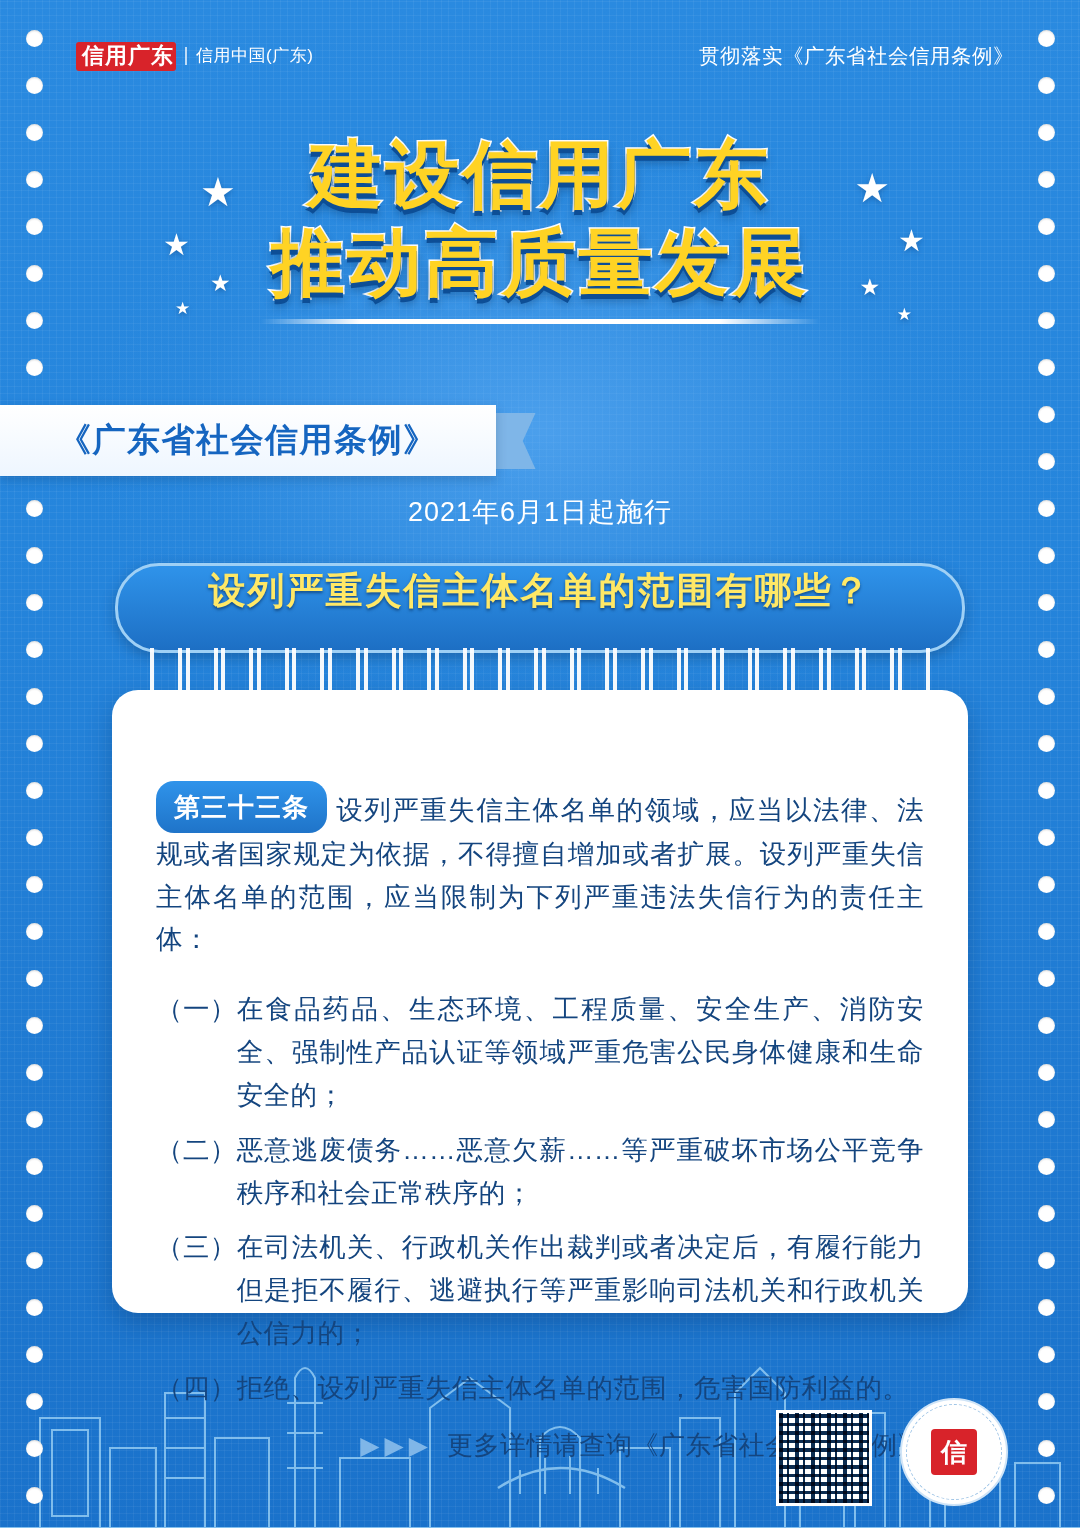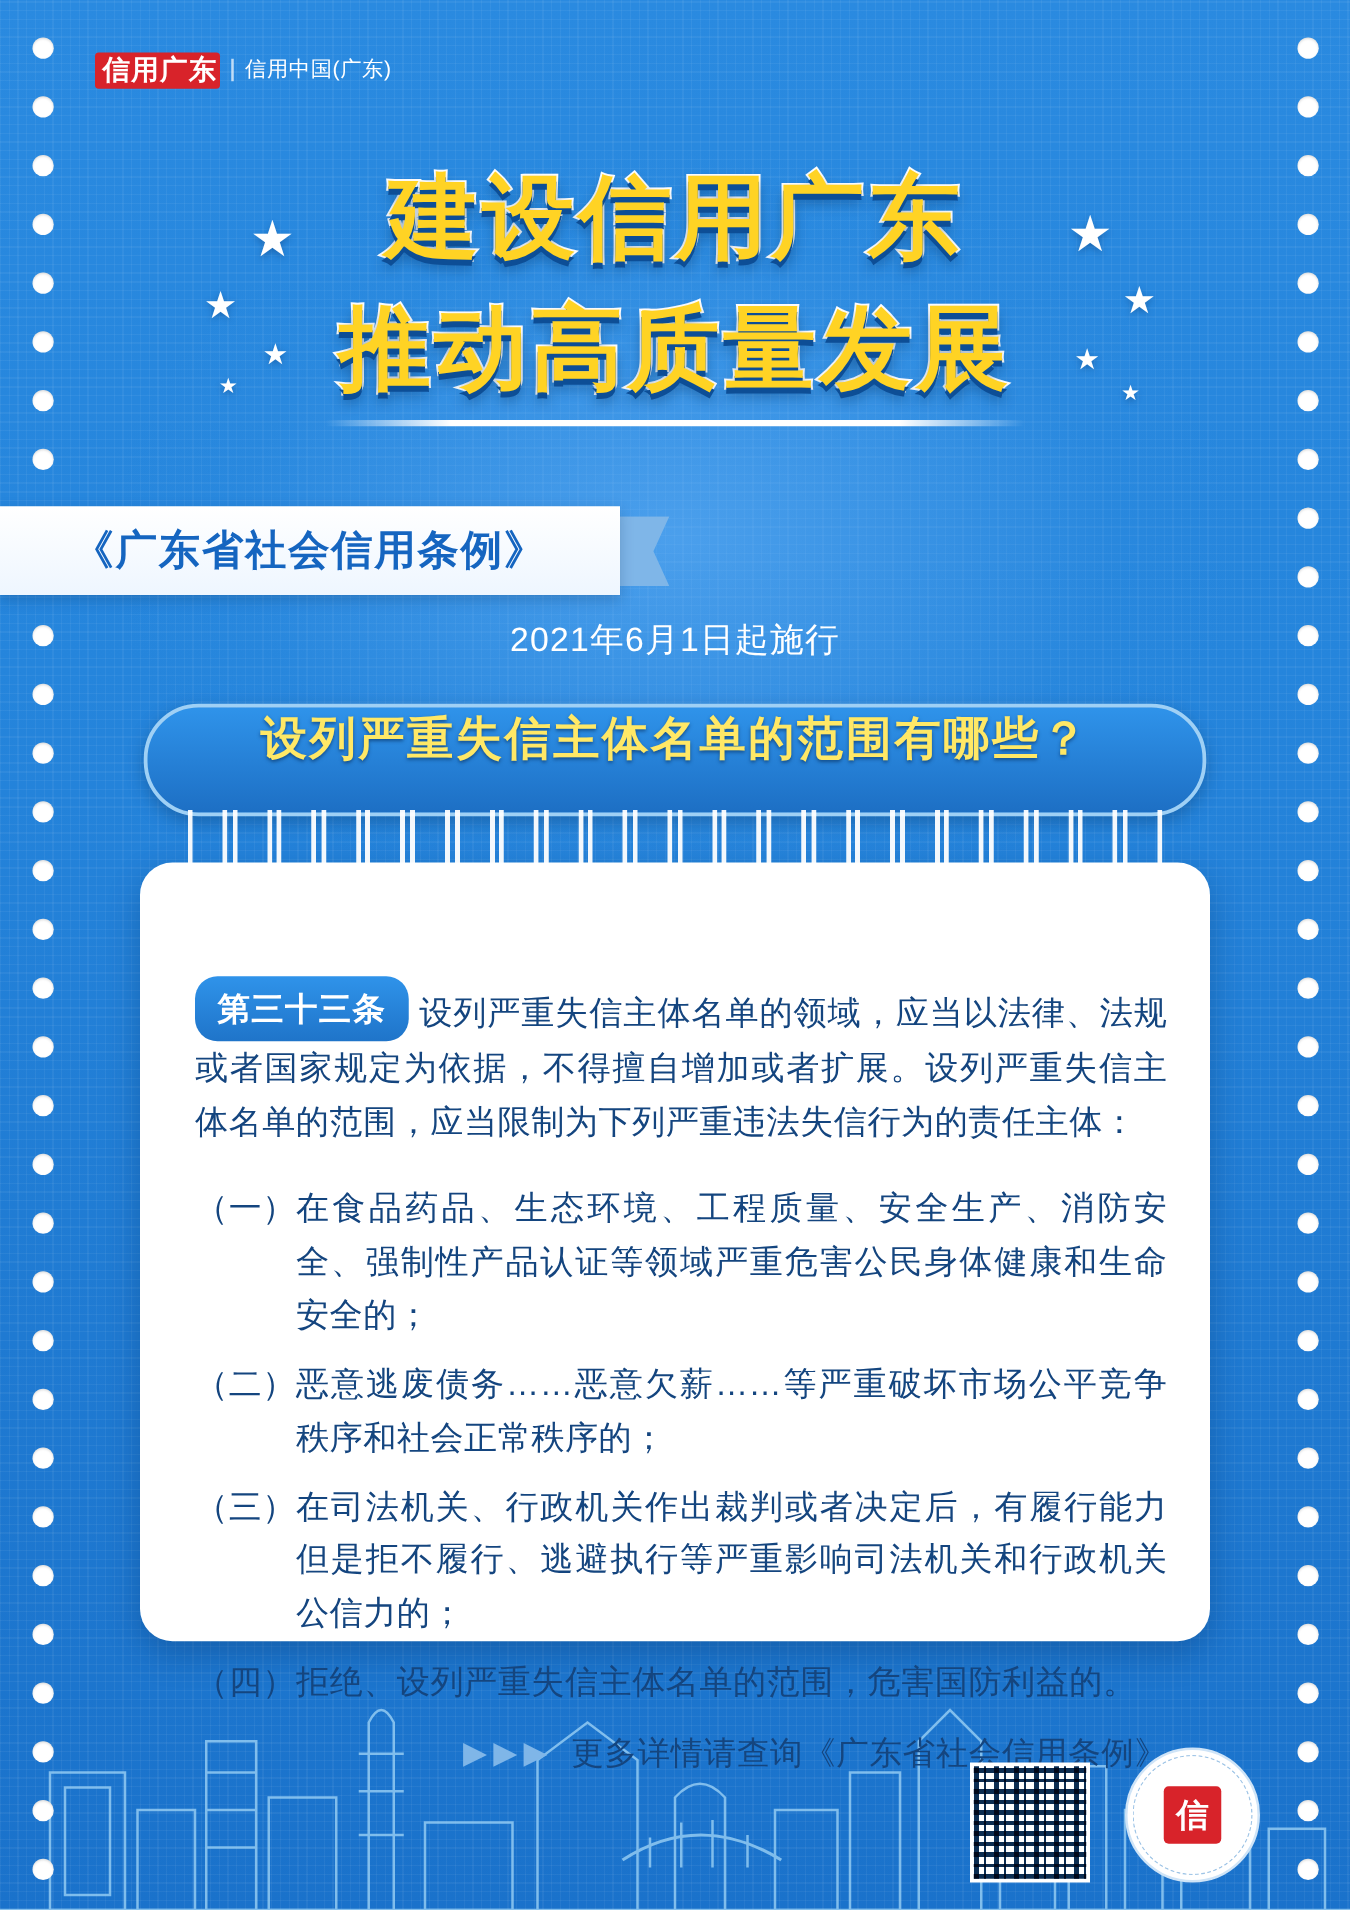--- a/index.html
+++ b/index.html
@@ -125,21 +125,21 @@
     letter-spacing: 3px;
     color: #ffd324;
     -webkit-text-stroke: 3px #ffffff;
     paint-order: stroke fill;
     text-shadow:
       0 5px 0 #0d4e96,
       0 7px 10px rgba(6,50,100,0.45);
     font-family: "DejaVu Sans", "Liberation Sans", sans-serif;
   }
   .title-line.second {
-    margin-top: 21px;
+    margin-top: 4px;
   }
   .title-underline {
     width: 560px;
     height: 5px;
     margin: 14px auto 0;
     background: linear-gradient(90deg, rgba(255,255,255,0) 0%, #ffffff 18%, #ffffff 82%, rgba(255,255,255,0) 100%);
     border-radius: 3px;
   }
   .star {
     position: absolute;
@@ -246,21 +246,21 @@
   .card {
     position: absolute;
     top: 690px;
     left: 112px;
     right: 112px;
     bottom: 215px;
     background: #ffffff;
     border-radius: 26px;
     box-shadow: 0 10px 26px rgba(6,45,95,0.3);
     z-index: 6;
-    padding: 64px 34px 28px 44px;
+    padding: 64px 44px 28px 44px;
     box-sizing: border-box;
   }
   .article-badge {
     display: inline-block;
     background: linear-gradient(180deg, #2f93ea 0%, #1f74c9 100%);
     color: #ffffff;
     font-size: 26px;
     font-weight: bold;
     border-radius: 18px;
     padding: 5px 18px;
@@ -453,20 +453,21 @@
     <div class="hole"></div>
     <div class="hole"></div>
     <div class="hole"></div>
   </div>
 
   <div class="header">
     <div class="brand">
       <span class="brand-mark">信用广东</span>
       <span class="brand-sub">信用中国(广东)</span>
     </div>
+    <div class="header-slogan">贯彻落实《广东省社会信用条例》</div>
   </div>
 
   <div class="star" style="left:200px; top:172px; font-size:40px;">★</div>
   <div class="star" style="left:163px; top:230px; font-size:30px;">★</div>
   <div class="star" style="left:210px; top:272px; font-size:23px;">★</div>
   <div class="star" style="left:175px; top:300px; font-size:17px;">★</div>
   <div class="star" style="right:190px; top:168px; font-size:40px;">★</div>
   <div class="star" style="right:155px; top:226px; font-size:30px;">★</div>
   <div class="star" style="right:200px; top:276px; font-size:23px;">★</div>
   <div class="star" style="right:168px; top:306px; font-size:17px;">★</div>

